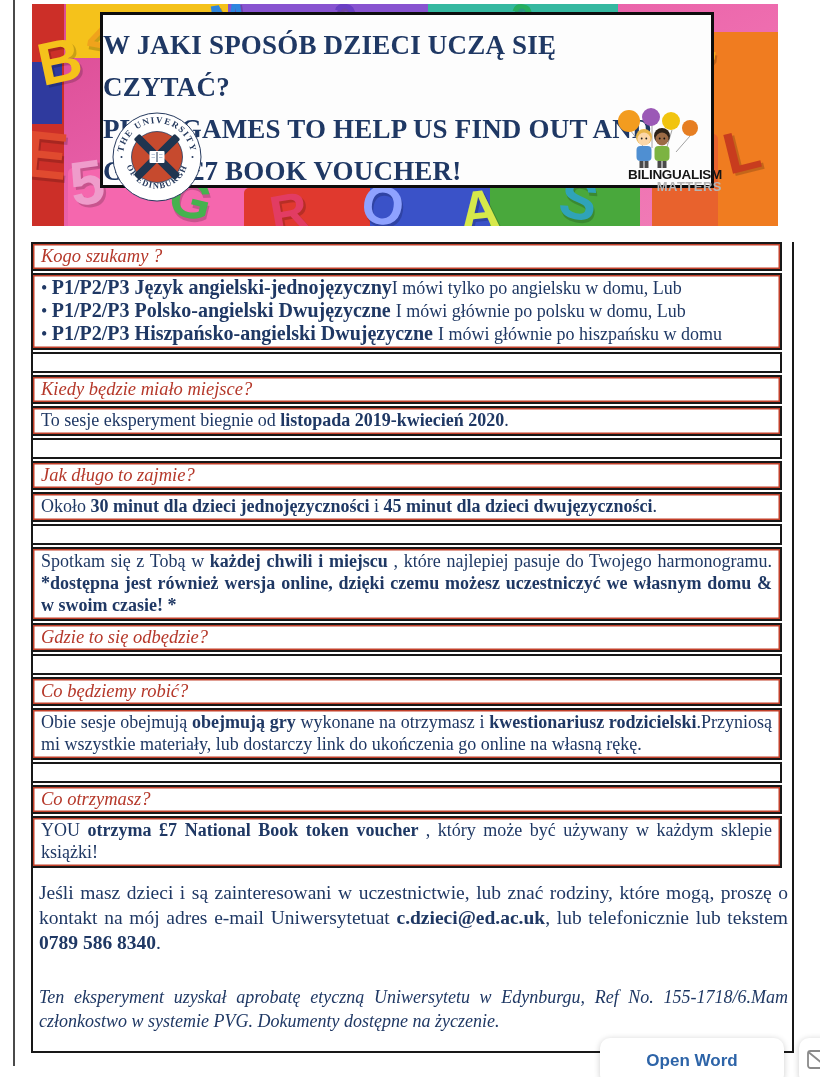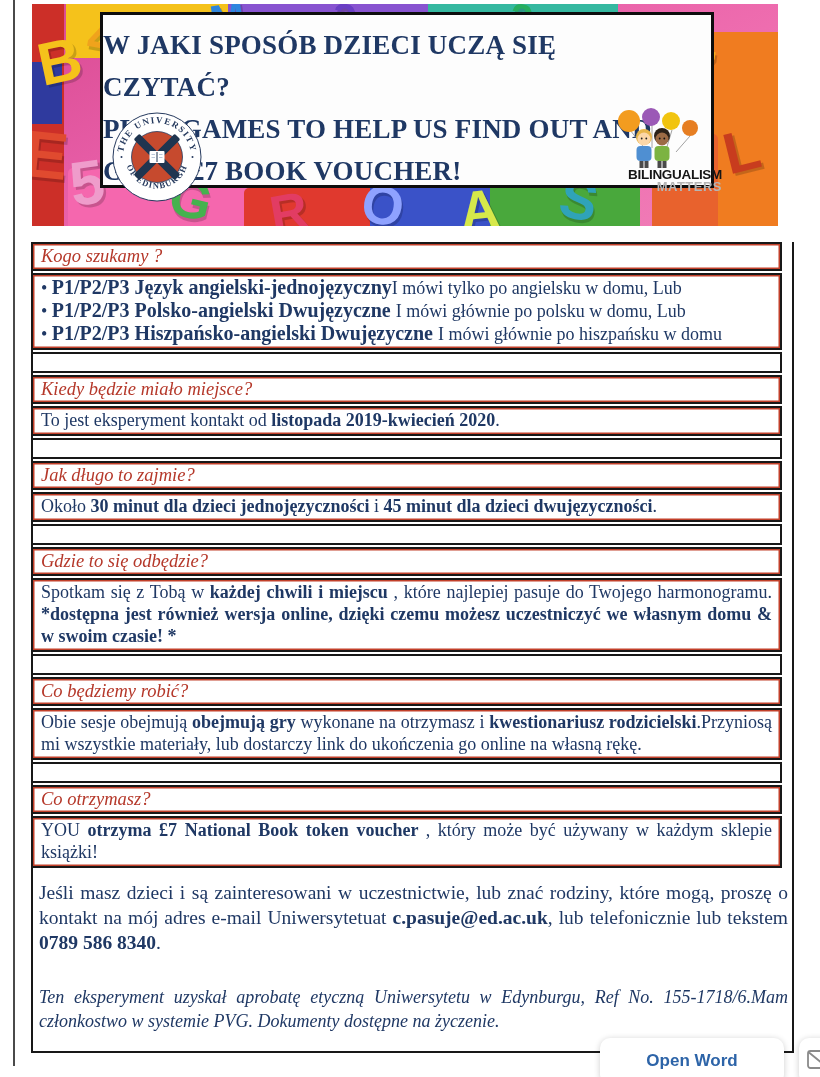--- a/index.html
+++ b/index.html
@@ -175,39 +175,39 @@
 
   <div class="row header">Kogo szukamy ?</div>
   <div class="row content-row bullets">
     <div class="bullet-line"><span>• </span><span class="bd">P1/P2/P3 Język angielski-jednojęzyczny</span><span>I mówi tylko po angielsku w domu, Lub</span></div>
     <div class="bullet-line"><span>• </span><span class="bd">P1/P2/P3 Polsko-angielski Dwujęzyczne </span><span>I mówi głównie po polsku w domu, Lub</span></div>
     <div class="bullet-line"><span>• </span><span class="bd">P1/P2/P3 Hiszpańsko-angielski Dwujęzyczne </span><span>I mówi głównie po hiszpańsku w domu</span></div>
   </div>
   <div class="row spacer"></div>
 
   <div class="row header">Kiedy będzie miało miejsce?</div>
-  <div class="row content-row"><span>To jest eksperyment kontakt od </span><span class="bd">listopada 2019-kwiecień 2020</span><span>.</span></div>
+  <div class="row content-row"><span>To sesje eksperyment biegnie od </span><span class="bd">listopada 2019-kwiecień 2020</span><span>.</span></div>
   <div class="row spacer"></div>
 
   <div class="row header">Jak długo to zajmie?</div>
   <div class="row content-row"><span>Około </span><span class="bd">30 minut dla dzieci jednojęzyczności </span><span>i </span><span class="bd">45 minut dla dzieci dwujęzyczności</span><span>.</span></div>
   <div class="row spacer"></div>
 
+  <div class="row content-row justify"><span>Spotkam się z Tobą w </span><span class="bd">każdej chwili i miejscu </span><span>, które najlepiej pasuje do Twojego harmonogramu. </span><span class="bd">*dostępna jest również wersja online, dzięki czemu możesz uczestniczyć we własnym domu &amp; w swoim czasie! *</span></div>
   <div class="row header">Gdzie to się odbędzie?</div>
-  <div class="row content-row justify"><span>Spotkam się z Tobą w </span><span class="bd">każdej chwili i miejscu </span><span>, które najlepiej pasuje do Twojego harmonogramu. </span><span class="bd">*dostępna jest również wersja online, dzięki czemu możesz uczestniczyć we własnym domu &amp; w swoim czasie! *</span></div>
   <div class="row spacer"></div>
 
   <div class="row header">Co będziemy robić?</div>
   <div class="row content-row justify"><span>Obie sesje obejmują </span><span class="bd">obejmują gry </span><span>wykonane na otrzymasz i </span><span class="bd">kwestionariusz rodzicielski</span><span>.Przyniosą mi wszystkie materiały, lub dostarczy link do ukończenia go online na własną rękę.</span></div>
   <div class="row spacer"></div>
 
   <div class="row header">Co otrzymasz?</div>
   <div class="row content-row justify"><span>YOU </span><span class="bd">otrzyma £7 National Book token voucher </span><span>, który może być używany w każdym sklepie książki!</span></div>
 
-  <div class="para contact"><span>Jeśli masz dzieci i są zainteresowani w uczestnictwie, lub znać rodziny, które mogą, proszę o kontakt na mój adres e-mail Uniwersytetuat </span><span class="bd">c.pasuje@ed.ac.uk</span><span>, lub telefonicznie lub tekstem </span><span class="bd">0789 586 8340</span><span>.</span></div>
+  <div class="para contact"><span>Jeśli masz dzieci i są zainteresowani w uczestnictwie, lub znać rodziny, które mogą, proszę o kontakt na mój adres e-mail Uniwersytetuat </span><span class="bd">c.dzieci@ed.ac.uk</span><span>, lub telefonicznie lub tekstem </span><span class="bd">0789 586 8340</span><span>.</span></div>
   <div class="para ethics"><span>Ten eksperyment uzyskał aprobatę etyczną Uniwersytetu w Edynburgu, Ref No. 155-1718/6.Mam członkostwo w systemie PVG. Dokumenty dostępne na życzenie.</span></div>
 </div>
 
 <button class="float-btn open-word">Open Word</button>
 <button class="float-btn mail-btn">
   <svg width="26" height="22" viewBox="0 0 26 22">
     <rect x="1" y="2" width="24" height="17" rx="2.5" fill="none" stroke="#8a8a8a" stroke-width="1.8"></rect>
     <polyline points="2,3.5 13,12.5 24,3.5" fill="none" stroke="#8a8a8a" stroke-width="1.8"></polyline>
     <line x1="17" y1="16" x2="23.5" y2="21" stroke="#555" stroke-width="2.6" stroke-linecap="round"></line>
   </svg>

